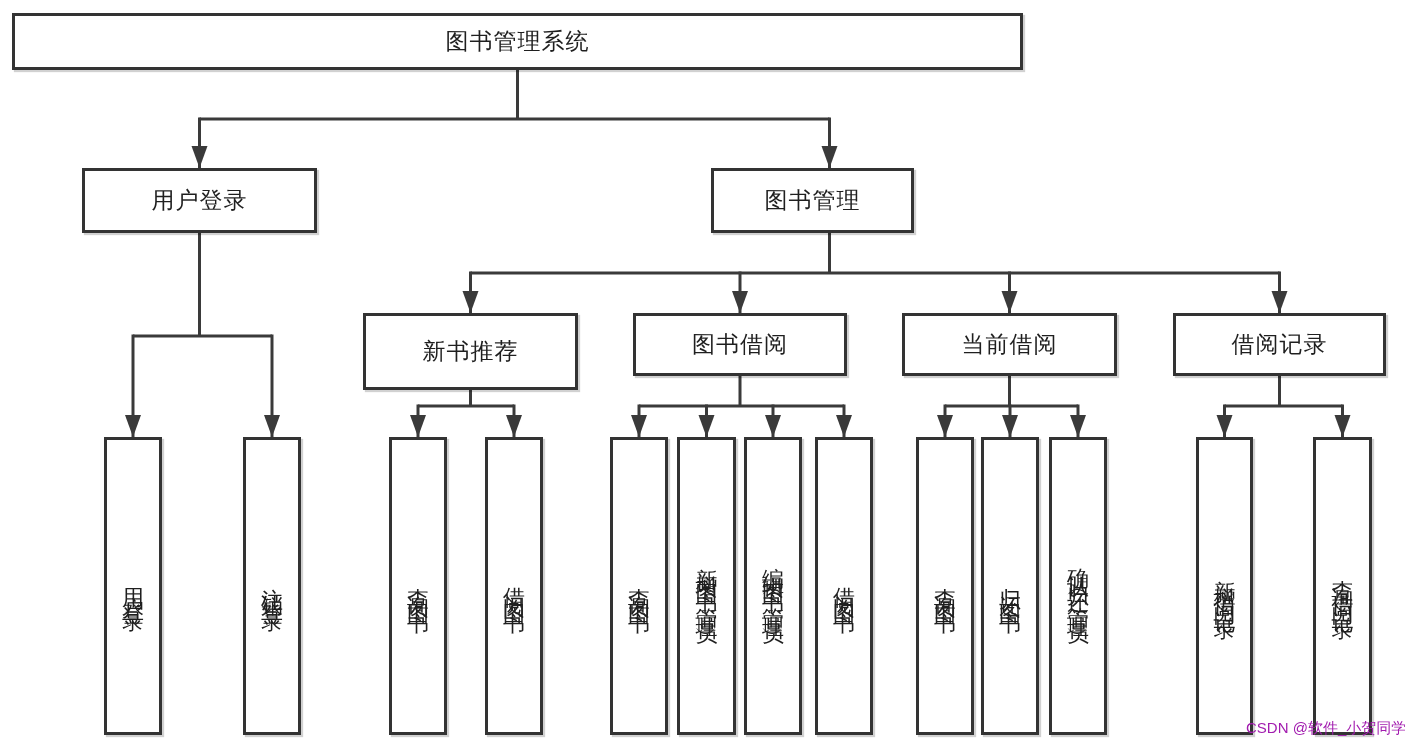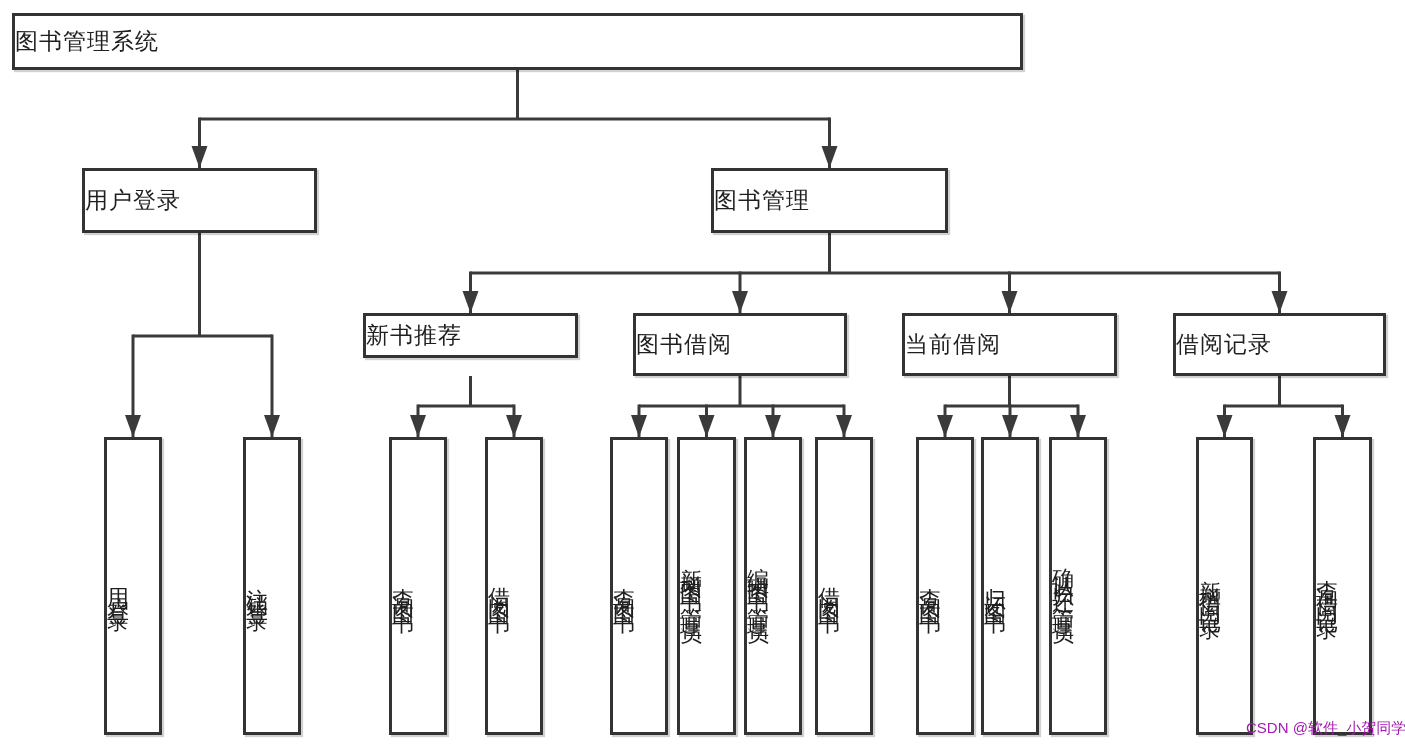--- a/index.html
+++ b/index.html
@@ -22,40 +22,41 @@
     z-index: 1;
   }
   .node {
     position: absolute;
     box-sizing: border-box;
     background: #ffffff;
     border: 3px solid #333333;
     box-shadow: 2px 2px 1px rgba(0,0,0,0.18);
     display: flex;
     align-items: center;
+    justify-content: center;
     color: #1f1f1f;
     font-size: 23px;
     letter-spacing: 1px;
     z-index: 2;
     white-space: nowrap;
   }
   .leaf {
     font-size: 22px;
   }
   .vlabel {
     writing-mode: vertical-rl;
     text-orientation: mixed;
     letter-spacing: 8px;
     line-height: 1;
   }
   
   #n-root            { left: 12px;   top: 13px;  width: 1011px; height: 57px; }
   #n-user-login-grp  { left: 82px;   top: 168px; width: 235px;  height: 65px; }
-  #n-book-mgmt       { left: 711px;  top: 168px; width: 237px;  height: 65px; }
-  #n-new-book-rec    { left: 363px;  top: 313px; width: 215px;  height: 45px; }
+  #n-book-mgmt       { left: 711px;  top: 168px; width: 203px;  height: 65px; }
+  #n-new-book-rec    { left: 363px;  top: 313px; width: 215px;  height: 77px; }
   #n-book-borrow     { left: 633px;  top: 313px; width: 214px;  height: 63px; }
   #n-cur-borrow      { left: 902px;  top: 313px; width: 215px;  height: 63px; }
   #n-borrow-rec      { left: 1173px; top: 313px; width: 213px;  height: 63px; }
   .leaf              { top: 437px; height: 298px; width: 58px; }
   #l-user-login      { left: 104px; }
   #l-logout          { left: 243px; }
   #l-query-book-1    { left: 389px; }
   #l-borrow-book-1   { left: 485px; }
   #l-query-book-2    { left: 610px; }
   #l-add-book        { left: 677px; width: 59px; }

